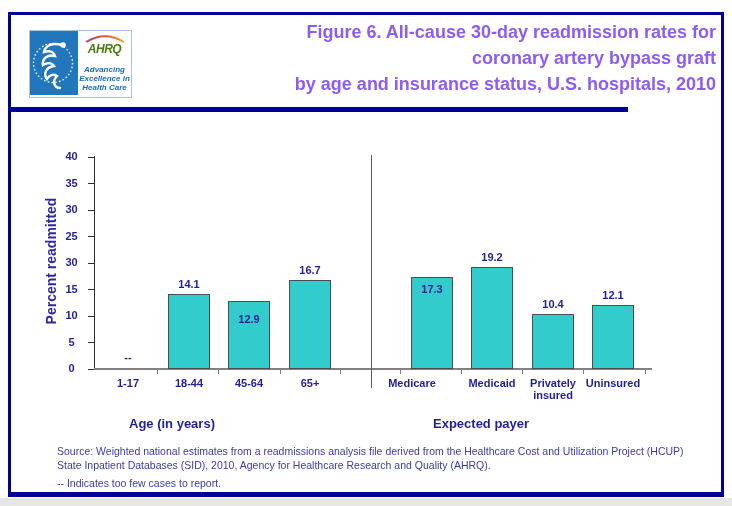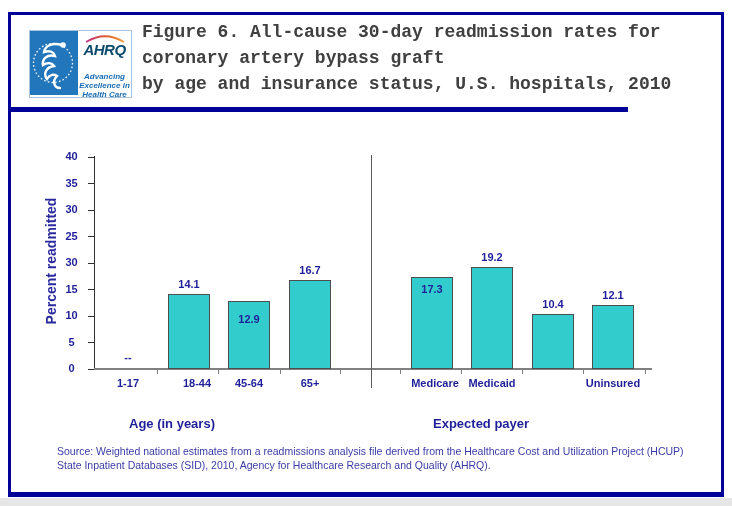--- a/index.html
+++ b/index.html
@@ -14,26 +14,26 @@
   }
   .divider{left:11px;top:107px;width:617px;height:5px;background:#000099;}
   .bottom-strip{left:0;top:498px;width:732px;height:8px;background:#e6e6e6;}
 
   
   .logo{left:29px;top:30px;width:101px;height:66px;border:1px solid #a8c4de;display:flex;background:#ffffff;}
   .logo-hhs{width:48px;height:100%;}
   .logo-hhs svg{display:block;width:48px;height:64px;}
   .logo-ahrq{flex:1;text-align:center;padding-top:3px;}
   .ahrq-arc{display:block;margin:0 auto;width:46px;height:9px;}
-  .ahrq-acronym{font-size:15px;font-weight:bold;font-style:italic;color:#0c4a6e;letter-spacing:-0.5px;line-height:13px;}
-  .ahrq-tagline{margin-top:16px;font-size:8px;font-weight:bold;font-style:italic;color:#1a6eb4;line-height:9px;}
+  .ahrq-acronym{font-size:12px;font-weight:bold;font-style:italic;color:#4d7c0f;letter-spacing:-0.5px;line-height:13px;}
+  .ahrq-tagline{margin-top:9px;font-size:8px;font-weight:bold;font-style:italic;color:#1a6eb4;line-height:9px;}
 
   
-  .title-block{left:142px;top:19px;width:574px;text-align:left;
-    font-size:18px;font-weight:bold;color:#404040;line-height:26px;font-family:Liberation Mono, monospace;}
+  .title-block{left:142px;top:19px;width:574px;text-align:right;
+    font-size:18px;font-weight:bold;color:#8b5cf6;line-height:26px;}
 
   
   .chart{left:0;top:0;width:732px;height:506px;}
   .y-axis-label{left:-59px;top:253px;width:220px;height:16px;text-align:center;
     font-size:14px;font-weight:bold;color:#2a2a9e;transform:rotate(-90deg);}
   .tick-label{font-size:11px;font-weight:bold;color:#1f1f99;text-align:center;}
   .val-label{font-size:11px;font-weight:bold;color:#1f1f99;text-align:center;}
   .cat-label{font-size:11px;font-weight:bold;color:#1f1f99;text-align:center;line-height:12px;}
   .group-label{font-size:13px;font-weight:bold;color:#1f1f99;text-align:left;}
   .bar{box-sizing:border-box;border:1px solid #4d4d4d;}
@@ -118,41 +118,43 @@
       <div class="abs " style="left: 340px; top: 370px; width: 1px; height: 4px; background: rgb(128, 128, 128);"></div>
       <div class="abs " style="left: 400px; top: 370px; width: 1px; height: 4px; background: rgb(128, 128, 128);"></div>
       <div class="abs " style="left: 461px; top: 370px; width: 1px; height: 4px; background: rgb(128, 128, 128);"></div>
       <div class="abs " style="left: 522px; top: 370px; width: 1px; height: 4px; background: rgb(128, 128, 128);"></div>
       <div class="abs " style="left: 583px; top: 370px; width: 1px; height: 4px; background: rgb(128, 128, 128);"></div>
       <div class="abs " style="left: 645px; top: 370px; width: 1px; height: 4px; background: rgb(128, 128, 128);"></div>
       <div class="abs val-label" style="left: 118px; top: 351px; width: 20px;">--</div>
       <div class="abs cat-label" style="left: 93px; top: 377px; width: 70px;">1-17</div>
       <div class="abs bar" style="left: 168px; top: 294px; width: 42px; height: 75px; background: rgb(51, 204, 204); border-color: rgb(77, 77, 77);"></div>
       <div class="abs val-label" style="left: 168px; top: 278px; width: 42px;">14.1</div>
-      <div class="abs cat-label" style="left: 162px; top: 377px; width: 70px;">18-44</div>
+      <div class="abs cat-label" style="left: 154px; top: 377px; width: 70px;">18-44</div>
       <div class="abs bar" style="left: 228px; top: 301px; width: 42px; height: 68px; background: rgb(51, 204, 204); border-color: rgb(77, 77, 77);"></div>
       <div class="abs val-label" style="left: 228px; top: 285px; width: 42px; margin-top: 28px;">12.9</div>
       <div class="abs cat-label" style="left: 214px; top: 377px; width: 70px;">45-64</div>
       <div class="abs bar" style="left: 289px; top: 280px; width: 42px; height: 89px; background: rgb(51, 204, 204); border-color: rgb(77, 77, 77);"></div>
       <div class="abs val-label" style="left: 289px; top: 264px; width: 42px;">16.7</div>
       <div class="abs cat-label" style="left: 275px; top: 377px; width: 70px;">65+</div>
       <div class="abs group-label" style="left: 129px; top: 416px; width: 180px;">Age (in years)</div>
       <div class="abs bar" style="left: 411px; top: 277px; width: 42px; height: 92px; background: rgb(51, 204, 204); border-color: rgb(77, 77, 77);"></div>
       <div class="abs val-label" style="left: 411px; top: 261px; width: 42px; margin-top: 22px;">17.3</div>
-      <div class="abs cat-label" style="left: 400px; top: 377px; width: 70px;">Medicare</div>
+      <div class="abs cat-label" style="left: 377px; top: 377px; width: 70px;">Medicare</div>
       <div class="abs bar" style="left: 471px; top: 267px; width: 42px; height: 102px; background: rgb(51, 204, 204); border-color: rgb(77, 77, 77);"></div>
       <div class="abs val-label" style="left: 471px; top: 251px; width: 42px;">19.2</div>
       <div class="abs cat-label" style="left: 457px; top: 377px; width: 70px;">Medicaid</div>
       <div class="abs bar" style="left: 532px; top: 314px; width: 42px; height: 55px; background: rgb(51, 204, 204); border-color: rgb(77, 77, 77);"></div>
       <div class="abs val-label" style="left: 532px; top: 298px; width: 42px;">10.4</div>
+      <div class="abs cat-label" style="left: 518px; top: 377px; width: 70px;">Privately insured</div>
       <div class="abs bar" style="left: 592px; top: 305px; width: 42px; height: 64px; background: rgb(51, 204, 204); border-color: rgb(77, 77, 77);"></div>
       <div class="abs val-label" style="left: 592px; top: 289px; width: 42px;">12.1</div>
       <div class="abs cat-label" style="left: 578px; top: 377px; width: 70px;">Uninsured</div>
       <div class="abs group-label" style="left: 433px; top: 416px; width: 180px;">Expected payer</div>
     </div>
 
   <div class="abs source-text">
     <div>Source: Weighted national estimates from a readmissions analysis file derived from the Healthcare Cost and Utilization Project (HCUP)</div>
     <div>State Inpatient Databases (SID), 2010, Agency for Healthcare Research and Quality (AHRQ).</div>
   </div>
+  <div class="abs footnote-text">-- Indicates too few cases to report.</div>
 
   <div class="abs bottom-strip"></div>
 </div>
 
 </body></html>

